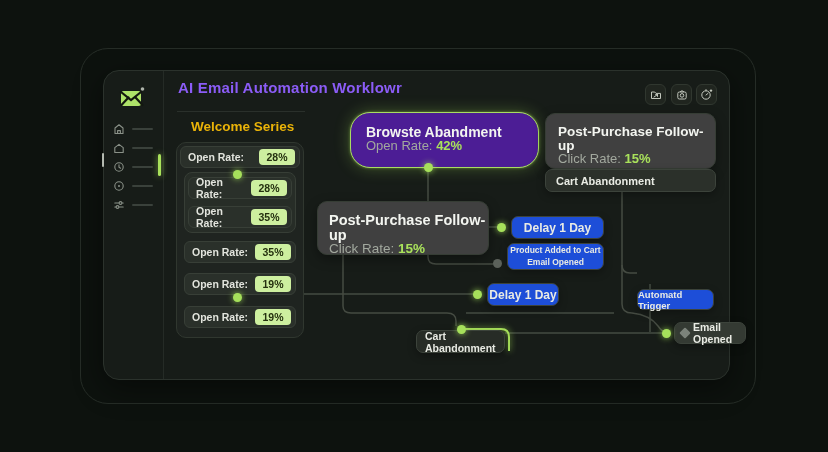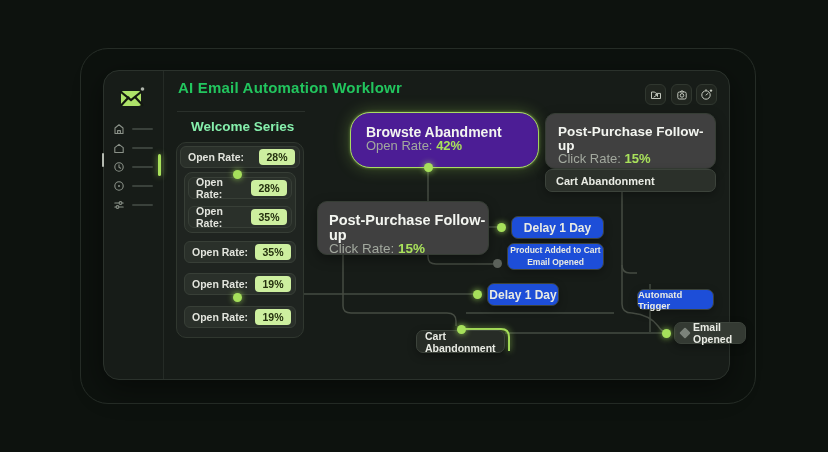--- a/index.html
+++ b/index.html
@@ -17,27 +17,27 @@
   .panel{
     left:103px;top:70px;width:627px;height:310px;
     background:#171c18;border:1px solid #2b322c;border-radius:16px;
     box-shadow:0 8px 30px rgba(0,0,0,.45);
   }
   .sidebar-divider{left:163px;top:71px;width:1px;height:308px;background:#252b26;}
   .edge-tick{left:102px;top:153px;width:2px;height:14px;background:#cfd5cb;border-radius:2px;opacity:.85;}
   .side-indicator{left:158px;top:154px;width:3px;height:22px;background:#a9e25b;border-radius:3px;box-shadow:0 0 6px rgba(169,226,91,.7);}
   .nav-item{display:flex;align-items:center;gap:7px;}
   .nav-line{width:21px;height:2.5px;background:#3a413b;border-radius:2px;}
-  .hdr-title{left:178px;top:79px;font-size:15px;font-weight:600;color:#22c55e;letter-spacing:.2px;text-align:right;}
+  .hdr-title{left:178px;top:79px;font-size:15px;font-weight:600;color:#8b5cf6;letter-spacing:.2px;text-align:right;}
   .hdr-divider{left:177px;top:111px;width:128px;height:1px;background:#2a302b;}
   .icon-btn{
     width:21px;height:21px;border-radius:6px;background:#20251f;border:1px solid #30372f;
     display:flex;align-items:center;justify-content:center;
   }
-  .wel-title{left:191px;top:119px;font-size:13.5px;font-weight:700;color:#86efac;}
+  .wel-title{left:191px;top:119px;font-size:13.5px;font-weight:700;color:#eab308;}
   .wel-container{
     left:176px;top:142px;width:128px;height:196px;
     background:#1f2420;border:1px solid #30372f;border-radius:10px;
   }
   .wel-card{
     left:184px;top:172px;width:112px;height:61px;
     background:#272d27;border:1px solid #373e36;border-radius:8px;
   }
   .rate-row{
     height:22px;background:#2a302a;border:1px solid #383f37;border-radius:6px;

